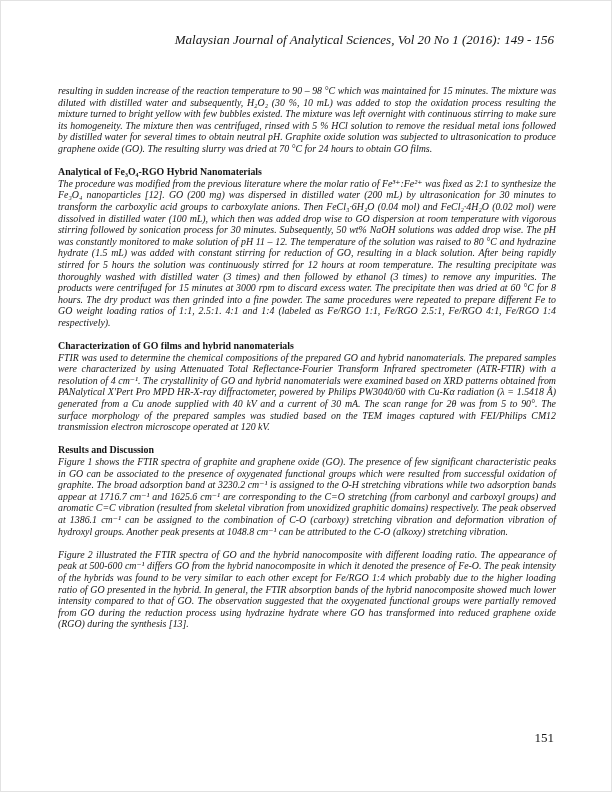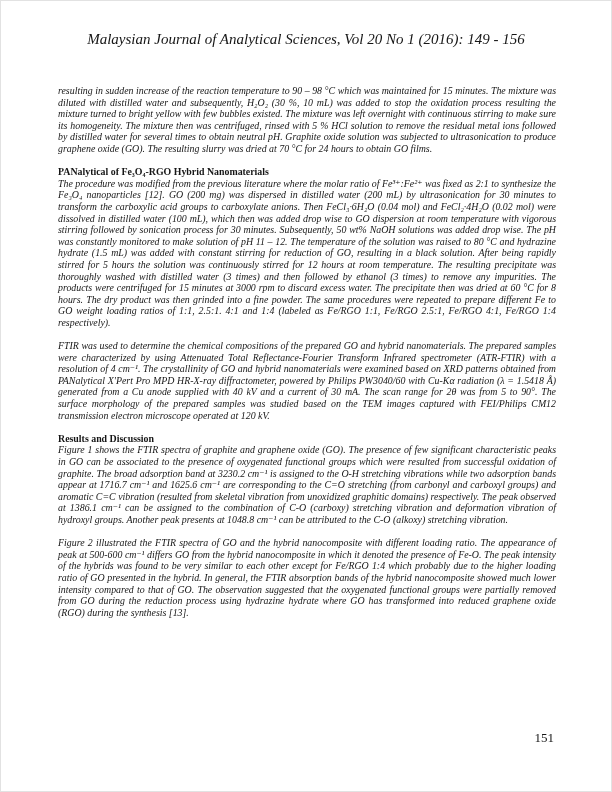--- a/index.html
+++ b/index.html
@@ -12,23 +12,23 @@
     position: relative;
     width: 612px; height: 792px;
     background: #ffffff;
     border: 1px solid #e2e2e2;
     color: #161616;
     overflow: hidden;
   }
   .running-head {
     position: absolute;
     top: 33px; left: 57px; right: 57px;
-    text-align: center;
+    text-align: right;
     font-style: italic;
-    font-size: 15px;
+    font-size: 13px;
     line-height: 11.6px;
     color: #161616;
   }
   .content {
     position: absolute;
     top: 84px; left: 57px;
     width: 498px;
     font-size: 9.9px;
     line-height: 11.6px;
     text-align: justify;
@@ -58,24 +58,25 @@
 <body>
 
 <div class="page">
 
   <div class="running-head">Malaysian Journal of Analytical Sciences, Vol 20 No 1 (2016): 149 - 156</div>
 
   <div class="content">
 
     <p>resulting in sudden increase of the reaction temperature to 90 – 98 °C which was maintained for 15 minutes. The mixture was diluted with distilled water and subsequently, H₂O₂ (30 %, 10 mL) was added to stop the oxidation process resulting the mixture turned to bright yellow with few bubbles existed. The mixture was left overnight with continuous stirring to make sure its homogeneity. The mixture then was centrifuged, rinsed with 5 % HCl solution to remove the residual metal ions followed by distilled water for several times to obtain neutral pH. Graphite oxide solution was subjected to ultrasonication to produce graphene oxide (GO). The resulting slurry was dried at 70 °C for 24 hours to obtain GO films.</p>
 
-    <div class="section-heading">PANalytical of Fe₃O₄-RGO Hybrid Nanomaterials</div>
+    <div class="section-heading">Analytical of Fe₃O₄-RGO Hybrid Nanomaterials</div>
 
     <p>The procedure was modified from the previous literature where the molar ratio of Fe³⁺:Fe²⁺ was fixed as 2:1 to synthesize the Fe₃O₄ nanoparticles [12]. GO (200 mg) was dispersed in distilled water (200 mL) by ultrasonication for 30 minutes to transform the carboxylic acid groups to carboxylate anions. Then FeCl₃·6H₂O (0.04 mol) and FeCl₂·4H₂O (0.02 mol) were dissolved in distilled water (100 mL), which then was added drop wise to GO dispersion at room temperature with vigorous stirring followed by sonication process for 30 minutes. Subsequently, 50 wt% NaOH solutions was added drop wise. The pH was constantly monitored to make solution of pH 11 – 12. The temperature of the solution was raised to 80 °C and hydrazine hydrate (1.5 mL) was added with constant stirring for reduction of GO, resulting in a black solution. After being rapidly stirred for 5 hours the solution was continuously stirred for 12 hours at room temperature. The resulting precipitate was thoroughly washed with distilled water (3 times) and then followed by ethanol (3 times) to remove any impurities. The products were centrifuged for 15 minutes at 3000 rpm to discard excess water. The precipitate then was dried at 60 °C for 8 hours. The dry product was then grinded into a fine powder. The same procedures were repeated to prepare different Fe to GO weight loading ratios of 1:1, 2.5:1. 4:1 and 1:4 (labeled as Fe/RGO 1:1, Fe/RGO 2.5:1, Fe/RGO 4:1, Fe/RGO 1:4 respectively).</p>
 
+    <div class="section-heading">Characterization of GO films and hybrid nanomaterials</div>
 
     <p>FTIR was used to determine the chemical compositions of the prepared GO and hybrid nanomaterials. The prepared samples were characterized by using Attenuated Total Reflectance-Fourier Transform Infrared spectrometer (ATR-FTIR) with a resolution of 4 cm⁻¹. The crystallinity of GO and hybrid nanomaterials were examined based on XRD patterns obtained from PANalytical X'Pert Pro MPD HR-X-ray diffractometer, powered by Philips PW3040/60 with Cu-Kα radiation (λ = 1.5418 Å) generated from a Cu anode supplied with 40 kV and a current of 30 mA. The scan range for 2θ was from 5 to 90°. The surface morphology of the prepared samples was studied based on the TEM images captured with FEI/Philips CM12 transmission electron microscope operated at 120 kV.</p>
 
     <div class="section-heading centered">Results and Discussion</div>
 
 
     <p>Figure 1 shows the FTIR spectra of graphite and graphene oxide (GO). The presence of few significant characteristic peaks in GO can be associated to the presence of oxygenated functional groups which were resulted from successful oxidation of graphite. The broad adsorption band at 3230.2 cm⁻¹ is assigned to the O-H stretching vibrations while two adsorption bands appear at 1716.7 cm⁻¹ and 1625.6 cm⁻¹ are corresponding to the C=O stretching (from carbonyl and carboxyl groups) and aromatic C=C vibration (resulted from skeletal vibration from unoxidized graphitic domains) respectively. The peak observed at 1386.1 cm⁻¹ can be assigned to the combination of C-O (carboxy) stretching vibration and deformation vibration of hydroxyl groups. Another peak presents at 1048.8 cm⁻¹ can be attributed to the C-O (alkoxy) stretching vibration.</p>
 
     <p class="last">Figure 2 illustrated the FTIR spectra of GO and the hybrid nanocomposite with different loading ratio. The appearance of peak at 500-600 cm⁻¹ differs GO from the hybrid nanocomposite in which it denoted the presence of Fe-O. The peak intensity of the hybrids was found to be very similar to each other except for Fe/RGO 1:4 which probably due to the higher loading ratio of GO presented in the hybrid. In general, the FTIR absorption bands of the hybrid nanocomposite showed much lower intensity compared to that of GO. The observation suggested that the oxygenated functional groups were partially removed from GO during the reduction process using hydrazine hydrate where GO has transformed into reduced graphene oxide (RGO) during the synthesis [13].</p>
 

